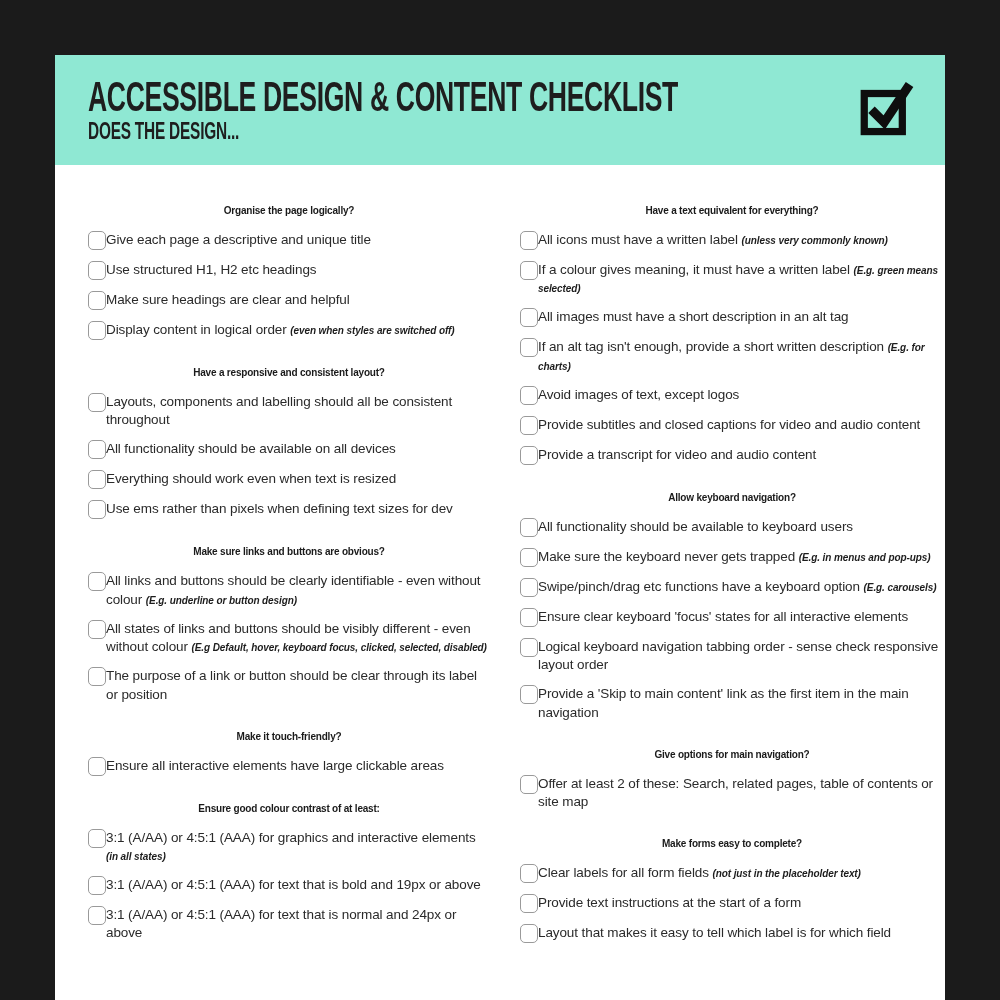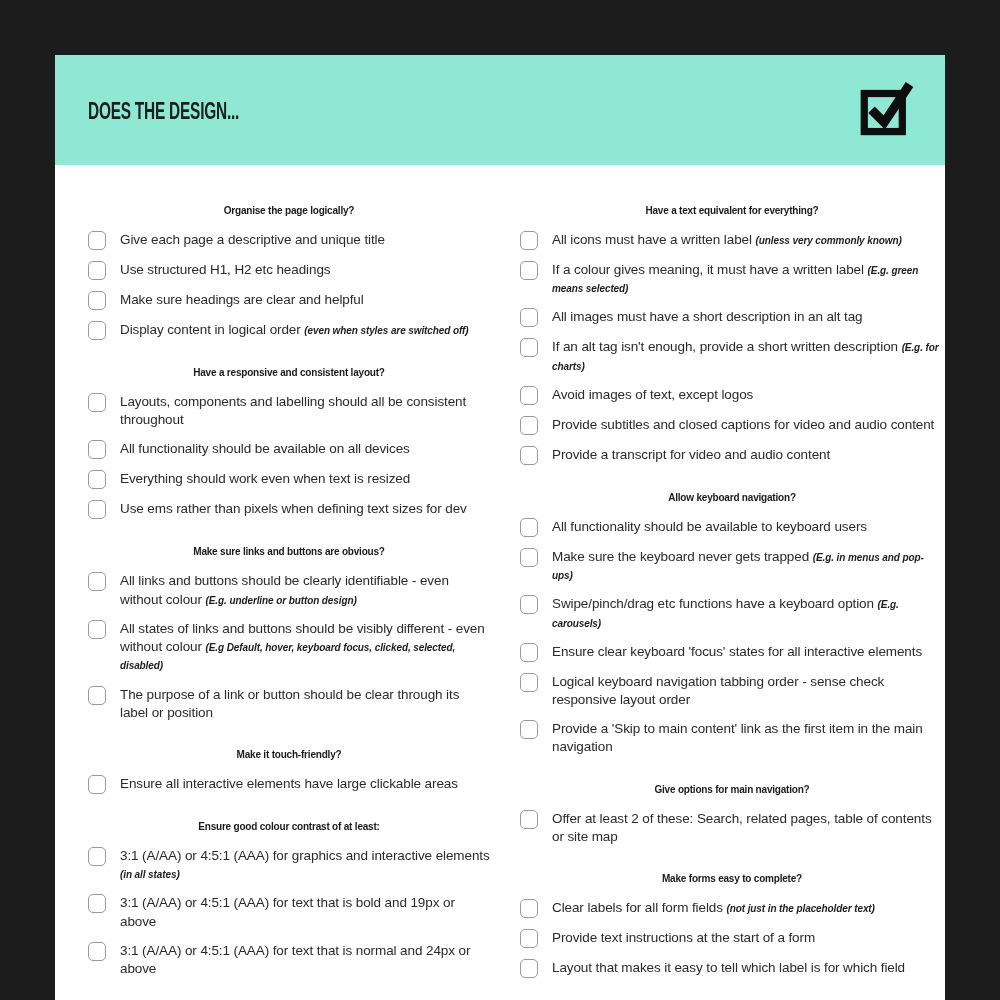--- a/index.html
+++ b/index.html
@@ -61,21 +61,20 @@
     font-size: 10px;
     font-weight: bold;
     color: #1a1a1a;
     margin: 0 0 15px 0;
     letter-spacing: -0.2px;
     text-align: center;
   }
   .item {
     display: flex;
     align-items: flex-start;
-    gap: 14px;
     margin-bottom: 11px;
   }
   .checkbox {
     width: 18px; height: 19px;
     flex-shrink: 0;
     border: 1.6px solid #9a9a9a;
     border-radius: 5px;
     background: #ffffff;
     box-sizing: border-box;
     margin-top: 0px;
@@ -94,20 +93,21 @@
     letter-spacing: -0.1px;
     font-style: italic;
   }
 </style>
 </head>
 <body>
 
 <div class="card">
   <div class="header">
     <div class="header-text">
+      <div><span class="title">ACCESSIBLE DESIGN &amp; CONTENT CHECKLIST</span></div>
       <div><span class="subtitle">DOES THE DESIGN...</span></div>
     </div>
     <svg class="header-icon" viewBox="0 0 64 68" xmlns="http://www.w3.org/2000/svg">
       <rect x="8" y="18" width="42" height="42" fill="none" stroke="#0e0e0e" stroke-width="8"></rect>
       <path d="M16 36 L30 50 L58 8" fill="none" stroke="#0e0e0e" stroke-width="10"></path>
     </svg>
   </div>
   <div class="content">
     <div class="column-left">
         <section class="section">

